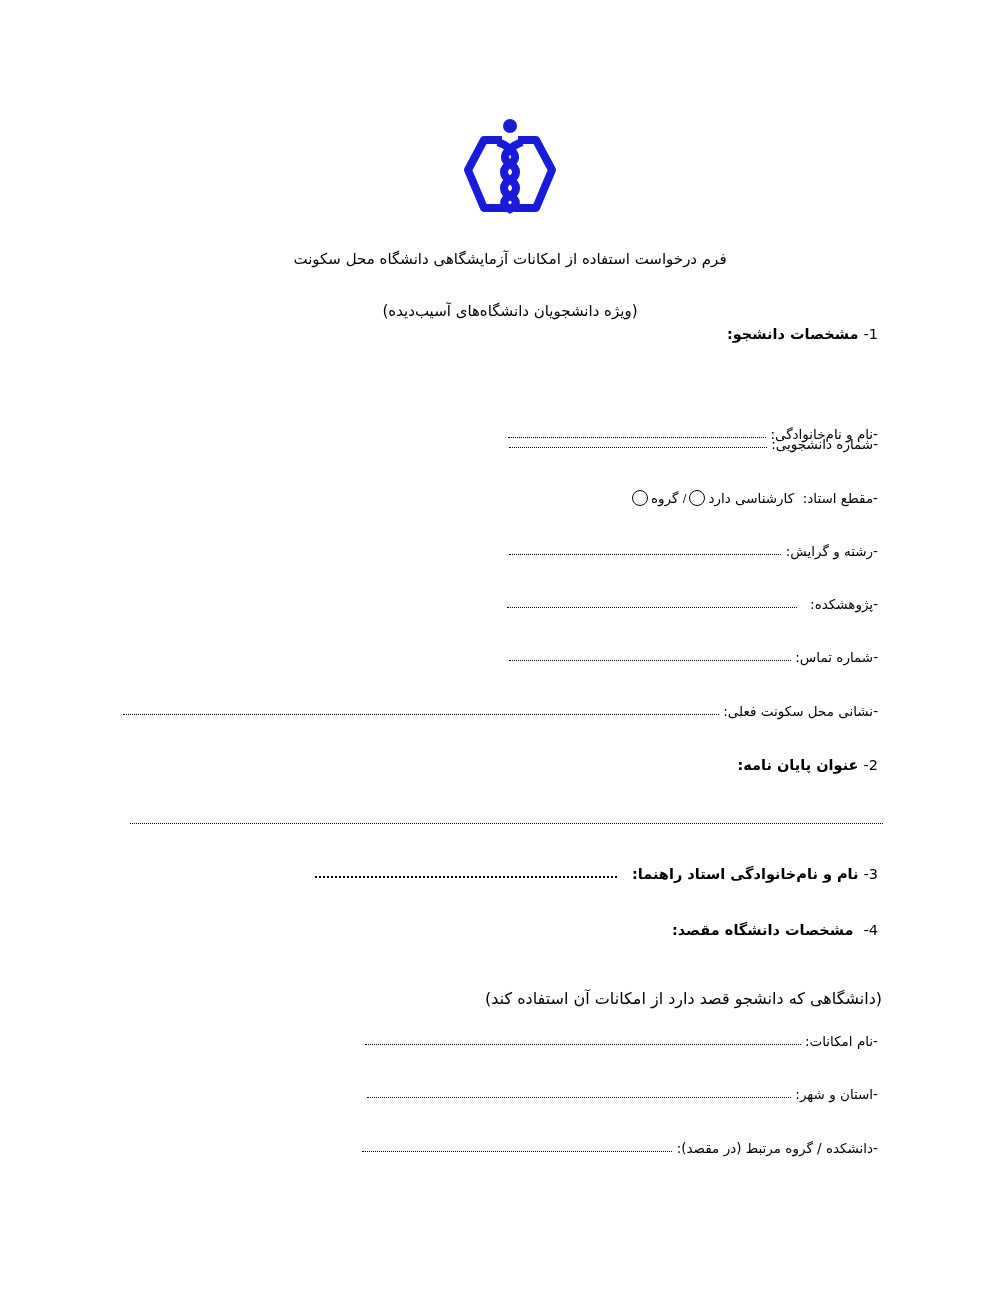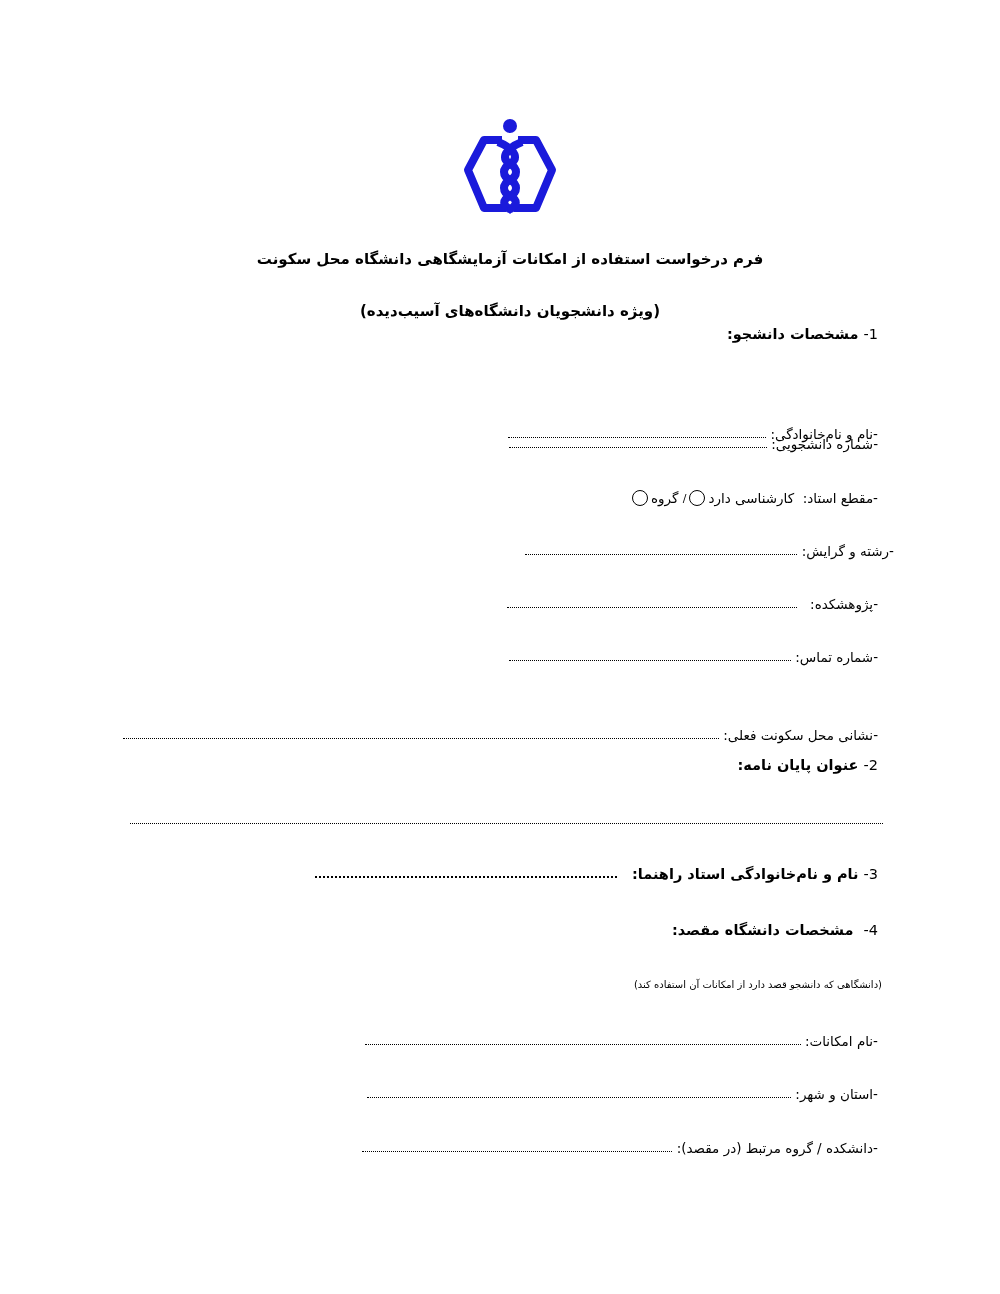--- a/index.html
+++ b/index.html
@@ -5,38 +5,38 @@
   html, body { margin: 0; padding: 0; background: #ffffff; }
   body {
     width: 1000px; height: 1294px; position: relative; overflow: hidden;
     font-family: "DejaVu Sans", "Liberation Sans", sans-serif;
     color: #000;
   }
   .abs { position: absolute; }
   .logo { left: 462px; top: 118px; width: 96px; height: 100px; }
   .title {
     left: 200px; width: 620px; text-align: center; direction: rtl;
-    font-weight: bold; font-size: 15px;
+    font-weight: normal; font-size: 15px;
   }
   .row {
     position: absolute; direction: rtl; white-space: nowrap;
     display: flex; align-items: flex-end; font-size: 13.5px;
   }
   .row .lbl { flex: 0 0 auto; }
   .row .dots {
     flex: 0 0 auto; border-bottom: 1.3px dotted #000; height: 1px;
     margin-bottom: 4px;
   }
   .heading { font-weight: bold; font-size: 14.5px; }
   .heading .num { font-weight: normal; }
   .radio {
     display: inline-block; width: 14px; height: 14px; border: 1.3px solid #000;
     border-radius: 50%; vertical-align: middle; margin: 0 3px;
   }
-  .note { font-size: 10px; direction: rtl; }
+  .note { font-size: 16px; direction: rtl; margin-top: 10px; }
   .line-full {
     position: absolute; border-bottom: 1.3px dotted #000; height: 1px;
   }
 </style>
 </head>
 <body>
 
 <div class="abs logo">
   <svg width="96" height="100" viewBox="0 0 96 100">
     <g fill="none" stroke="#1a1adb" stroke-width="8" stroke-linejoin="round">
@@ -69,36 +69,36 @@
 
 <div class="row" style="right:122px; top:490px; align-items:center;">
   <span class="lbl">-مقطع استاد:</span>&nbsp;&nbsp;
   <span>کارشناسی دارد</span>
   <span class="radio"></span>
   <span style="font-size:11px;">/</span>&nbsp;
   <span>گروه</span>
   <span class="radio"></span>
 </div>
 
-<div class="row" style="right:106px; top:543px;justify-content:center;">
+<div class="row" style="right:122px; top:543px;justify-content:center;">
   <span class="lbl">-رشته و گرایش:</span>&nbsp;
   <span class="dots" style="width:272px;"></span>
 </div>
 
 <div class="row" style="right:122px; top:596px;">
   <span class="lbl">-پژوهشکده:</span>&nbsp;&nbsp;&nbsp;
   <span class="dots" style="width:290px;"></span>
 </div>
 
 <div class="row" style="right:122px; top:649px;">
   <span class="lbl">-شماره تماس:</span>&nbsp;
   <span class="dots" style="width:282px;"></span>
 </div>
 
-<div class="row" style="right:122px; top:727px;">
+<div class="row" style="right:122px; top:703px;">
   <span class="lbl">-نشانی محل سکونت فعلی:</span>&nbsp;
   <span class="dots" style="width:596px;"></span>
 </div>
 
 <div class="row heading" style="right:122px; top:757px;">
   <span class="num">2-</span>&nbsp;
   <span>عنوان پایان نامه:</span>
 </div>
 <div class="line-full" style="left:130px; width:753px; top:822px;"></div>
 

